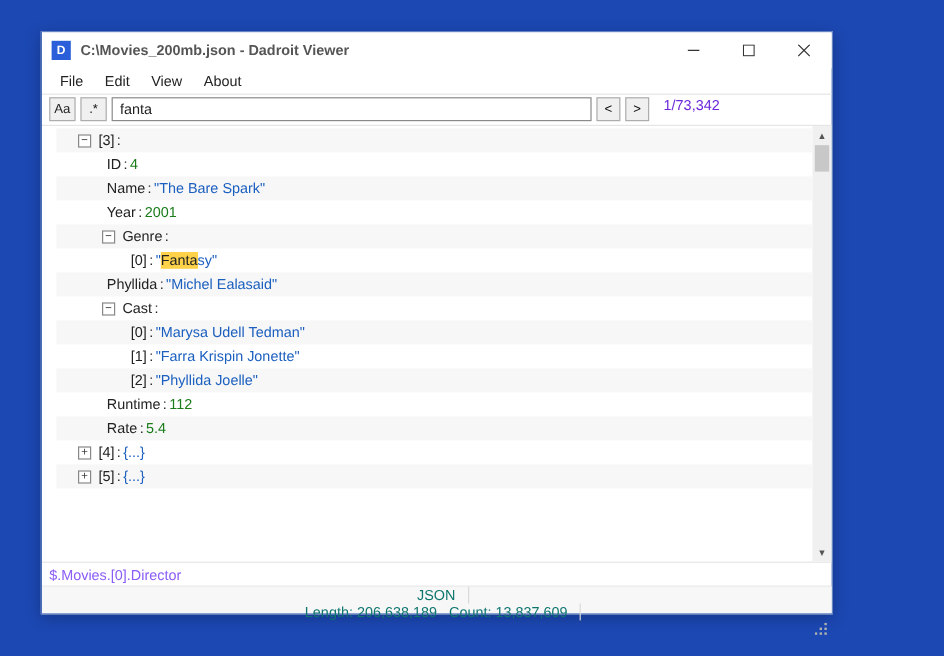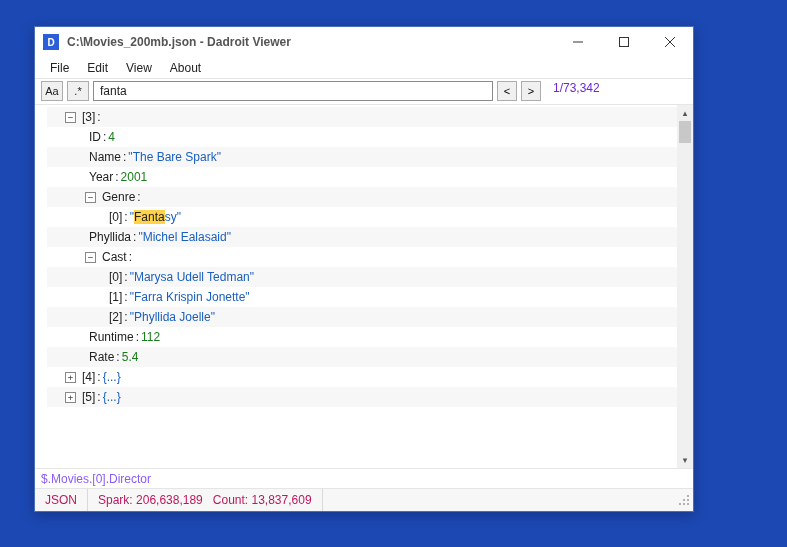--- a/index.html
+++ b/index.html
@@ -176,21 +176,22 @@
     display: flex;
     align-items: center;
     color: #8b5cf6;
     border-bottom: 1px solid #e5e5e5;
   }
   .statusbar {
     height: 22px;
     display: flex;
     align-items: center;
     background: #f7f7f7;
-    color: #be185d;
+    color: #0f766e;
+    flex-direction: column;
   }
   .status-cell {
     padding: 0 10px;
     height: 100%;
     display: flex;
     align-items: center;
     border-right: 1px solid #d9d9d9;
   }
   .status-grip {
     margin-left: auto;
@@ -375,21 +376,21 @@
     </div>
   </div>
 
   <div class="pathbar">
     <span>$.Movies.[0].Director</span>
   </div>
 
   <div class="statusbar">
     <div class="status-cell">JSON</div>
     <div class="status-cell">
-      <span>Spark:</span>&nbsp;<span>206,638,189</span>
+      <span>Length:</span>&nbsp;<span>206,638,189</span>
       &nbsp;&nbsp;&nbsp;
       <span>Count:</span>&nbsp;<span>13,837,609</span>
     </div>
     <div class="status-grip">
       <svg viewBox="0 0 12 12">
           <g fill="#b0b0b0">
             <rect x="8" y="0" width="2" height="2"></rect>
             <rect x="4" y="4" width="2" height="2"></rect>
             <rect x="8" y="4" width="2" height="2"></rect>
             <rect x="0" y="8" width="2" height="2"></rect>

